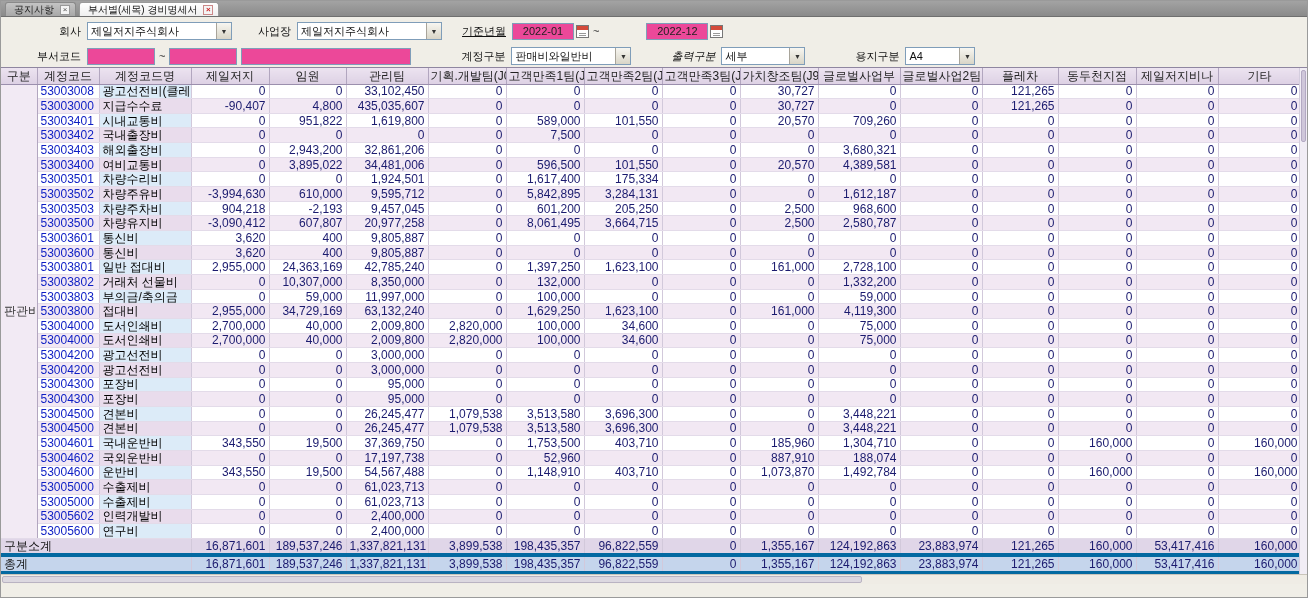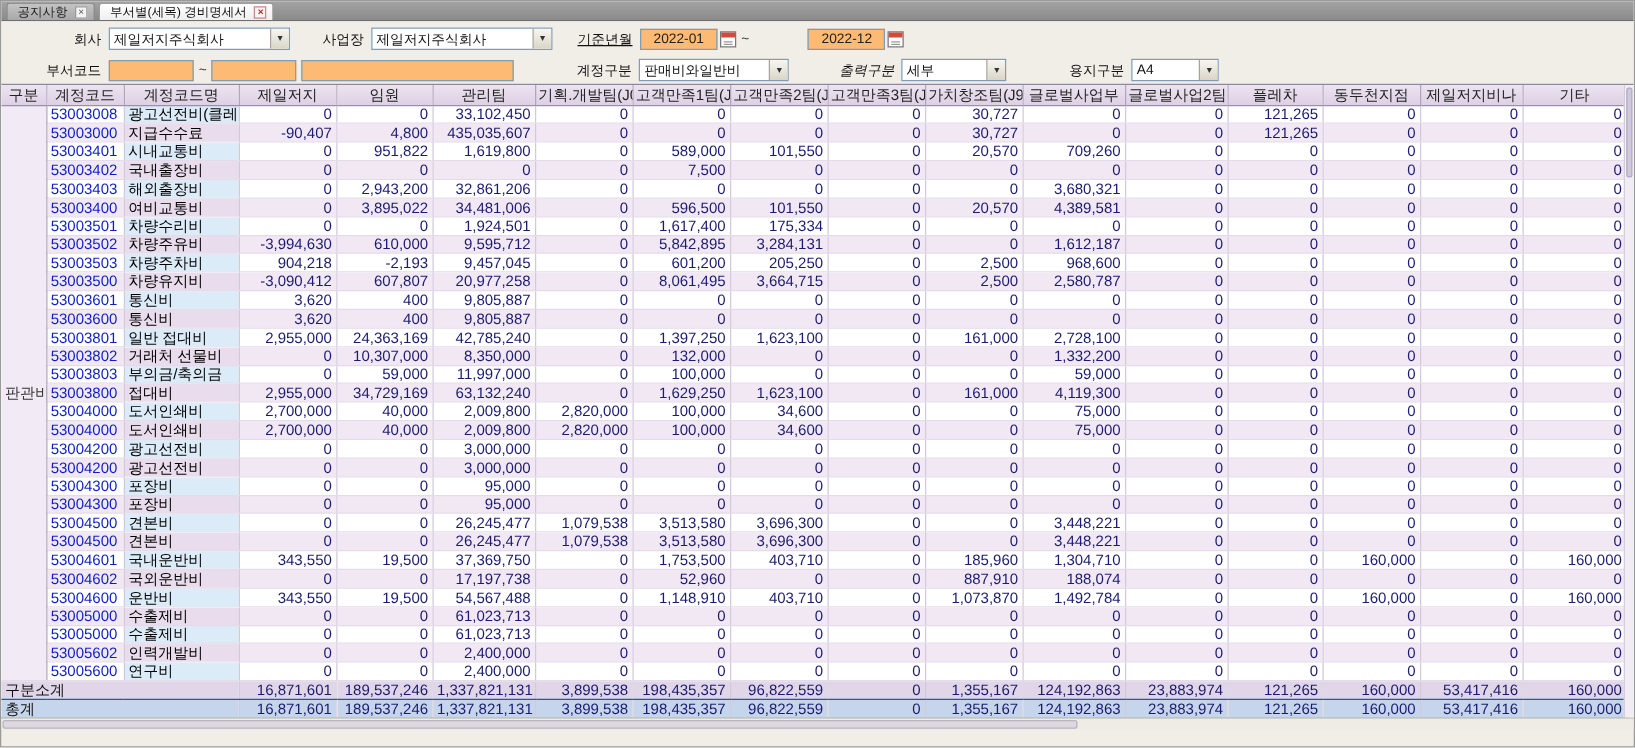--- a/index.html
+++ b/index.html
@@ -20,21 +20,21 @@
   .menu-open { display:inline-block; padding:1px 8px 2px; background:linear-gradient(#e35050,#ad1515); color:#fff; font-size:7.5px; font-weight:bold; font-style:italic; letter-spacing:.5px; border:1px solid #7d0e0e; border-radius:7px; white-space:nowrap; cursor:pointer; }
 
   
   .filters { height:50px; background:#f0eee7; padding-top:3px; }
   .frow { height:22px; display:flex; align-items:center; font-size:11px; color:#111; }
   .frow + .frow { margin-top:3px; }
   .flabel { white-space:nowrap; }
   .select { display:inline-flex; align-items:center; height:18px; background:#fff; border:1px solid #7f9db9; font-size:11px; padding-left:3px; position:relative; overflow:hidden; white-space:nowrap; cursor:default; }
   .sel-text { flex:1; overflow:hidden; white-space:nowrap; }
   .sel-arrow { width:15px; align-self:stretch; background:linear-gradient(#f7f6f1,#d9d5c7); border-left:1px solid #a8a49a; font-size:7px; color:#333; display:flex; align-items:center; justify-content:center; margin-left:4px; }
-  .tinput { height:17px; border:1px solid #7f9db9; font-size:11px; padding:0 2px; font-family:inherit; color:#222; background:#fdba74; }
+  .tinput { height:17px; border:1px solid #7f9db9; font-size:11px; padding:0 2px; font-family:inherit; color:#222; background:#ec4899; }
   .center { text-align:center; }
   .tilde { margin:0 4px; font-size:11px; color:#333; }
   .calendar { width:13px; height:13px; border:1px solid #777; background:#fff; display:inline-block; margin-left:2px; position:relative; cursor:pointer; }
   .calendar::before { content:""; position:absolute; left:0; right:0; top:0; height:4px; background:#d44a3a; }
   .calendar::after { content:""; position:absolute; left:2px; right:2px; top:7px; height:1px; background:#999; box-shadow:0 2px 0 #999; }
 
   .ml-first  { margin-left:58px; }
   .ml-a { margin-left:26px; }
   .ml-b { margin-left:20px;text-decoration:underline; }
   .ml-first2 { margin-left:36px; }
@@ -52,21 +52,21 @@
   tbody td { border-right:1px solid #d2c9db; border-bottom:1px solid #e3dbe9; padding:0 3px; color:#1b1b6f; text-align:right; }
   tr.odd  { background:#ffffff; }
   tr.even { background:#f2e8f3; }
   td.code { text-align:left; color:#0d1ec4; }
   td.name { text-align:left; color:#000; }
   tr.odd  td.name { background:#dcebf8; }
   tr.even td.name { background:#e9dcec; }
   td.group { background:#f2eaf4; text-align:center; vertical-align:middle; color:#333; border-right:1px solid #b2a6bf; }
   tr.subtotal { background:#e0d6e8; }
   tr.total    { background:#c5d5ec; }
-  tr.subtotal td, tr.total td { border-bottom:1px solid #0369a1; }
+  tr.subtotal td, tr.total td { border-bottom:4px solid #0369a1; }
   td.flabel { text-align:left; color:#111; padding-left:3px; }
 
   .vscroll { position:absolute; top:0; right:0; bottom:0; width:8px; background:#f1edf5; border-left:1px solid #d4cdde; }
   .vthumb { position:absolute; top:2px; left:1px; width:5px; height:72px; background:#cfc7da; border:1px solid #b3a9c3; border-radius:2px; }
   .hscroll { position:relative; height:10px; background:#efece5; border-top:1px solid #c9c5bb; }
   .hthumb { position:absolute; top:1px; left:1px; height:7px; width:860px; background:#dcd8e0; border:1px solid #b9b3c2; border-radius:2px; }
 </style>
 </head>
 <body>
 

